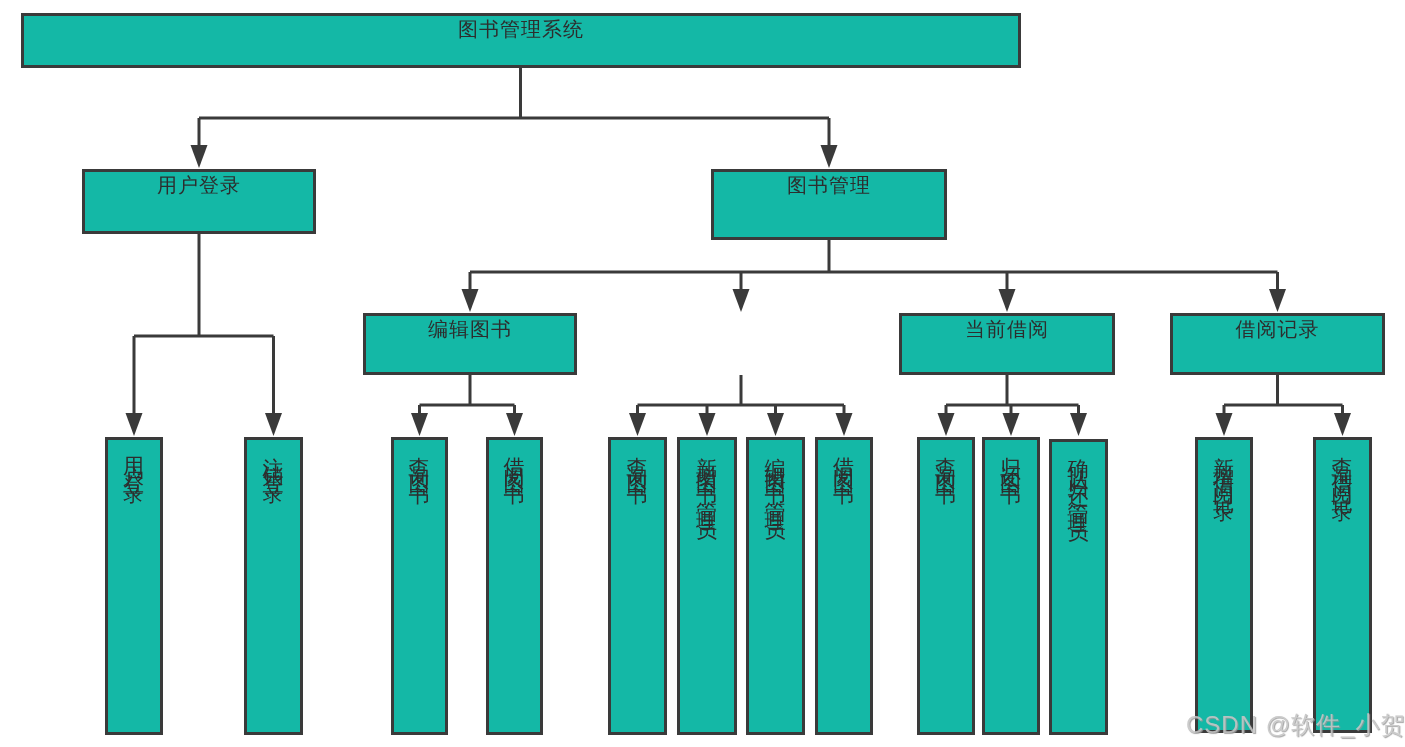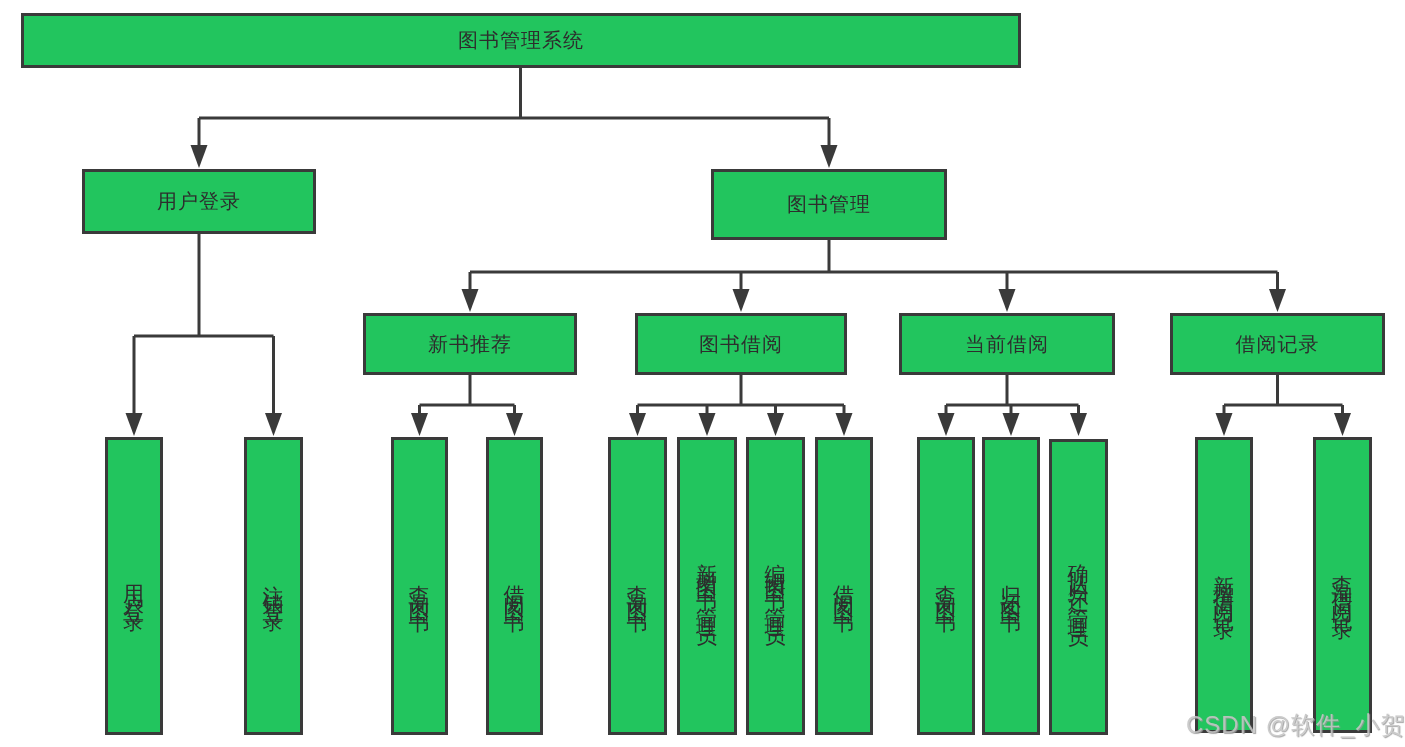--- a/index.html
+++ b/index.html
@@ -29,23 +29,22 @@
     stroke-width: 3;
     fill: none;
   }
   svg.connectors polygon {
     fill: var(--line);
     stroke: none;
   }
   .node {
     position: absolute;
     border: 3px solid var(--line);
-    background: #22c55e;
+    background: #14b8a6;
     display: flex;
-    align-items: center;
     justify-content: center;
     color: var(--text);
     z-index: 2;
   }
   .hnode { font-size: 20px; letter-spacing: 1px; }
   .vnode span {
     writing-mode: vertical-rl;
     font-size: 21px;
     letter-spacing: 9px;
     line-height: 1;
@@ -116,24 +115,21 @@
   </div>
 
   <div class="node hnode" style="left:82px; top:169px; width:234px; height:65px;">
     <span>用户登录</span>
   </div>
   <div class="node hnode" style="left:711px; top:169px; width:236px; height:71px;">
     <span>图书管理</span>
   </div>
 
   <div class="node hnode" style="left:363px; top:313px; width:214px; height:62px;">
-    <span>新书推荐</span>
-  </div>
-  <div class="node hnode" style="left:635px; top:313px; width:212px; height:62px;">
-    <span>图书借阅</span>
+    <span>编辑图书</span>
   </div>
   <div class="node hnode" style="left:1170px; top:313px; width:215px; height:62px;">
     <span>借阅记录</span>
   </div>
   <div class="node hnode" style="left:899px; top:313px; width:216px; height:62px;">
     <span>当前借阅</span>
   </div>
 
   <div class="node vnode" style="left:105px; top:437px; width:58px; height:298px;">
     <span>用户登录</span>

